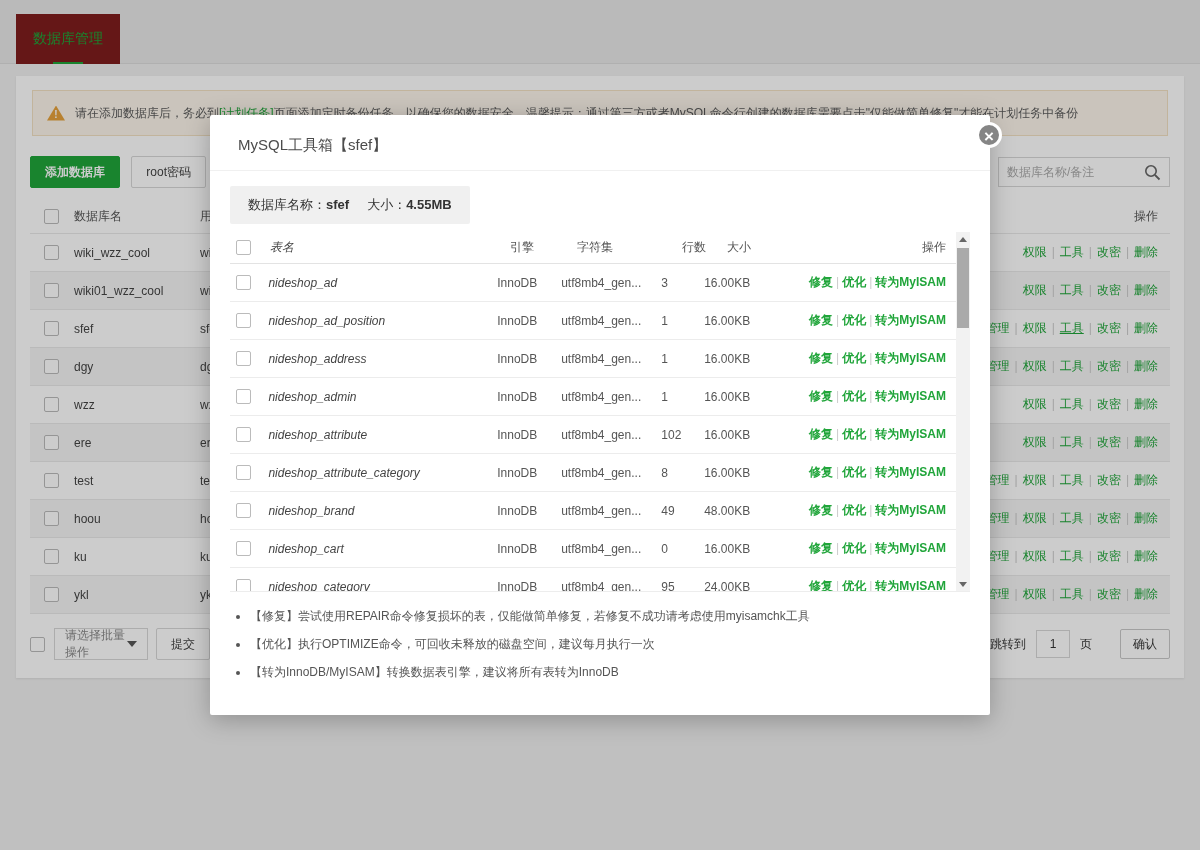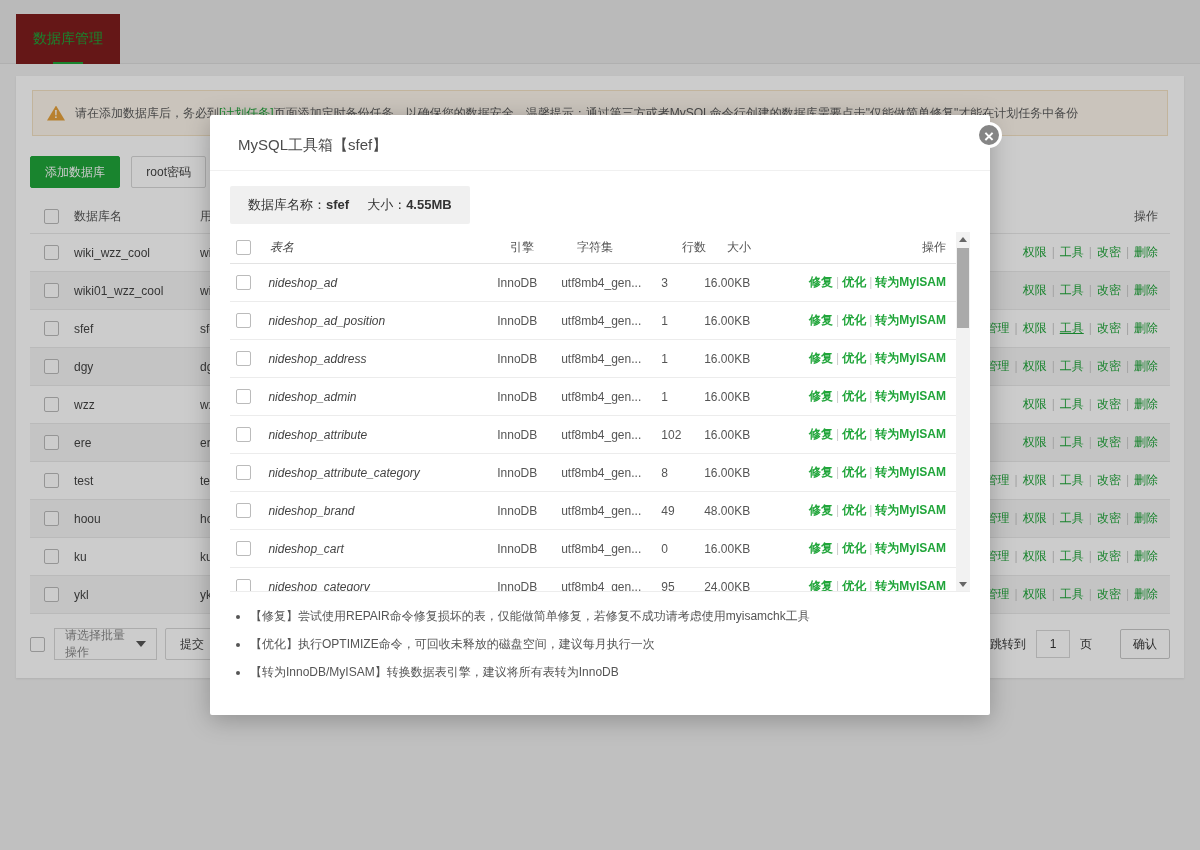--- a/index.html
+++ b/index.html
@@ -23,21 +23,21 @@
     background:#fdf6ec; border:1px solid #f3e2c3; display:flex; align-items:center;
     padding:0 14px; color:#5a5a5a; }
   .warn-tri { width:18px; height:15px; background:#e6a23c; position:relative;
     clip-path:polygon(50% 0,100% 100%,0 100%); margin-right:10px; flex:0 0 auto; }
   .warn-tri i { position:absolute; left:0; right:0; bottom:1px; color:#fff;
     font-style:normal; font-weight:bold; font-size:10px; text-align:center; }
   .alert a { color:#20a53a; text-decoration:none; }
   .toolbar { position:absolute; left:14px; right:14px; top:80px; height:32px; }
   .btn { display:inline-block; height:32px; line-height:30px; padding:0 14px;
     border-radius:2px; cursor:pointer; font-size:12px; vertical-align:top; }
-  .btn-green { background:#20a53a; border:1px solid #20a53a; color:#fff; }
+  .btn-green { background:#20a53a; border:1px solid #20a53a; color:#fff;font-weight:bold; }
   .btn-plain { background:#fff; border:1px solid #d8d8d8; color:#444; margin-left:8px; }
   .search-wrap { position:absolute; right:0; top:1px; width:172px; height:30px;
     border:1px solid #d8d8d8; background:#fff; }
   .search-wrap input { width:140px; height:28px; border:0; outline:none; padding:0 8px;
     font-size:12px; color:#333; font-family:inherit; }
   .search-wrap input::placeholder { color:#aaa; }
   .search-ico { position:absolute; right:8px; top:6px; }
   
   .dbtable { position:absolute; left:14px; right:14px; top:124px; }
   .trow { display:flex; align-items:center; height:38px; border-bottom:1px solid #e9e9e9;
@@ -49,21 +49,21 @@
   .c-cb { width:44px; padding-left:14px; display:flex; }
   .c-name { width:126px; }
   .c-user { flex:1; }
   .c-ops { width:300px; text-align:right; padding-right:12px; white-space:nowrap; }
   a.oplink { color:#20a53a; text-decoration:none; cursor:pointer; }
   a.oplink.active { text-decoration:underline; }
   .sep { color:#ccc; margin:0 5px; }
   
   .bottombar { position:absolute; left:14px; right:14px; top:552px; height:32px; }
   .bleft { position:absolute; left:0; top:0; display:flex; align-items:center; }
-  .sel-box { width:103px; height:32px; border:1px solid #d8d8d8; background:#fff;
+  .sel-box { width:94px; height:32px; border:1px solid #d8d8d8; background:#fff;
     color:#888; display:flex; align-items:center; justify-content:space-between;
     padding:0 10px; margin-left:9px; cursor:pointer; }
   .caret { width:0; height:0; border-left:5px solid transparent;
     border-right:5px solid transparent; border-top:6px solid #555; }
   .bright { position:absolute; right:0; top:0; display:flex; align-items:center; }
   .psize { width:70px; height:32px; border:1px solid #d8d8d8; background:#fff;
     display:flex; align-items:center; justify-content:flex-end; padding:0 6px;
     color:#333; font-weight:bold; cursor:pointer; }
   .jump-input { width:34px; height:28px; border:1px solid #d8d8d8; text-align:center;
     margin:0 10px; font-size:12px; color:#333; outline:none; font-family:inherit; }
@@ -130,20 +130,27 @@
       </span>
     <span>
       <span>请在添加数据库后，务必到</span><a>[计划任务]</a><span>页面添加定时备份任务，以确保您的数据安全。温馨提示：通过第三方或者MySQL命令行创建的数据库需要点击"仅能做简单修复"才能在计划任务中备份</span>
     </span>
   </div>
 
   <div class="toolbar">
     <span class="btn btn-green">添加数据库</span>
     <span class="btn btn-plain">root密码</span>
     <span class="btn btn-plain">phpMyAdmin</span>
+    <span class="search-wrap">
+      <input placeholder="数据库名称/备注" style="">
+      <svg class="search-ico" width="17" height="17" viewBox="0 0 17 17">
+        <circle cx="7" cy="7" r="5.2" fill="none" stroke="#666" stroke-width="1.6"></circle>
+        <line x1="11" y1="11" x2="15.5" y2="15.5" stroke="#666" stroke-width="1.8"></line>
+      </svg>
+    </span>
   </div>
 
   <div class="dbtable">
     <div class="trow head">
       <span class="c-cb">
           <span class="cb"></span>
         </span>
       <span class="c-name">数据库名</span>
       <span class="c-user">用户名</span>
       <span class="c-ops">操作</span>

